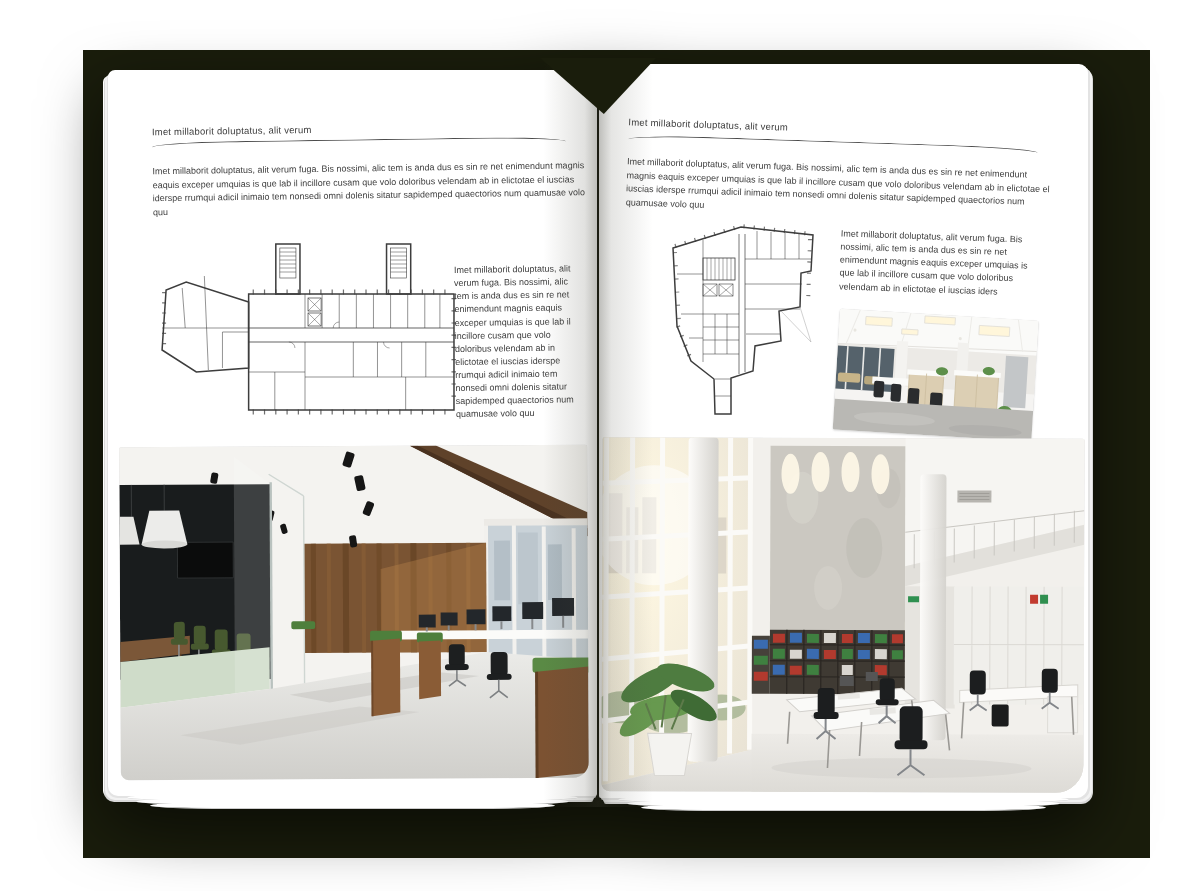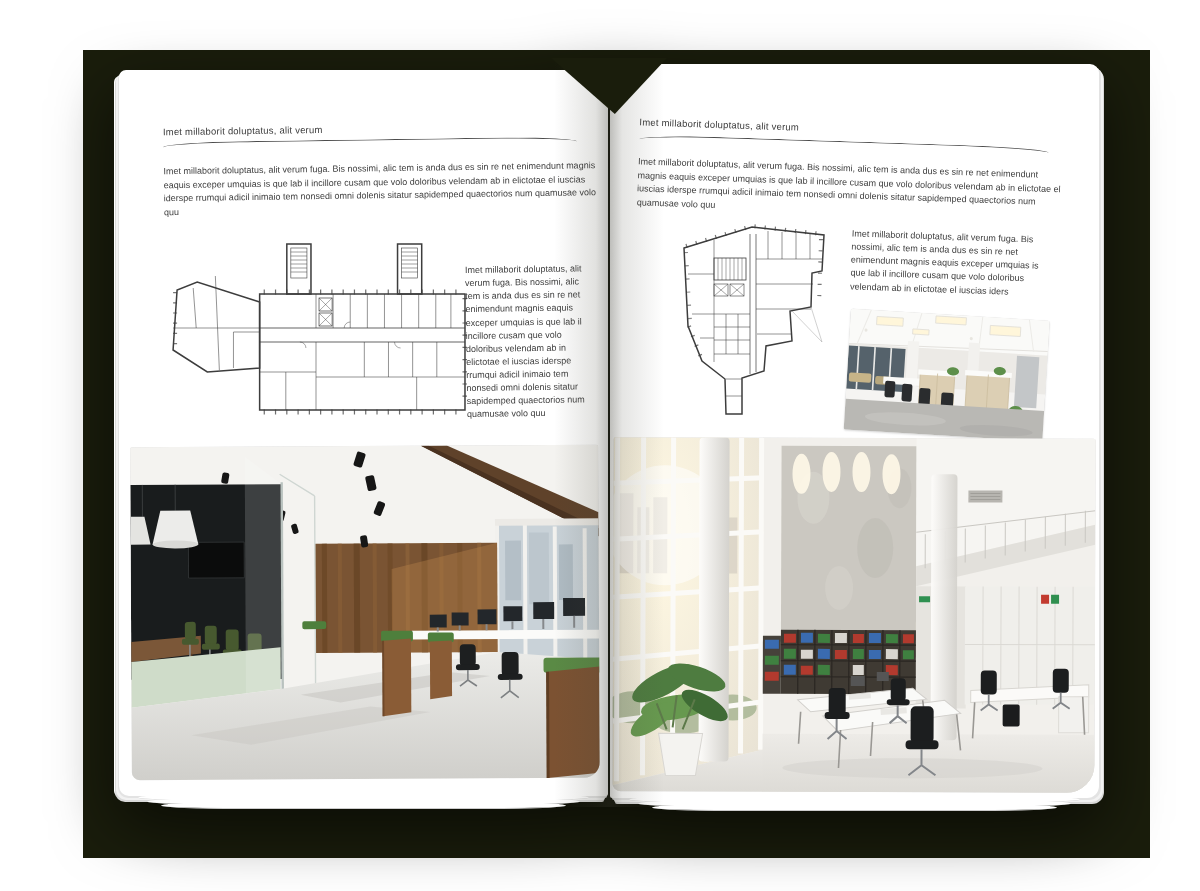--- a/index.html
+++ b/index.html
@@ -1,19 +1,19 @@
 <!DOCTYPE html>
 <html><head>
 <meta charset="utf-8">
 <style>
   html,body{margin:0;padding:0;background:#ffffff;}
   .stage{position:relative;width:1200px;height:891px;overflow:hidden;
          font-family:"Liberation Sans",sans-serif;}
   .backdrop{position:absolute;left:83px;top:50px;width:1067px;height:808px;background:#1a1d0c;}
-  .book{position:absolute;left:119px;top:62px;width:980px;height:745px;
+  .book{position:absolute;left:108px;top:62px;width:980px;height:745px;
         filter:drop-shadow(0 22px 30px rgba(0,0,0,.55));}
   .page{position:absolute;background:#ffffff;}
   .page-left{left:0;top:8px;width:489px;height:726px;border-radius:7px 0 2px 10px;
         box-shadow:-1px 2px 0 #e3e3e3,-3px 4px 0 #f2f2f2,-4px 6px 0 #d9d9d9;}
   .page-right{left:491px;top:2px;width:489px;height:734px;border-radius:0 9px 12px 2px;
         box-shadow:2px 2px 0 #e3e3e3,4px 4px 0 #f2f2f2,5px 6px 0 #d9d9d9;}
   .sheets{position:absolute;left:3%;right:3%;bottom:-11px;height:12px;pointer-events:none;}
   .sheets div{position:absolute;background:#fff;border-bottom:1.5px solid #cccccc;
         border-radius:50% / 9px;height:6px;}
   .sheets .s1{left:1%;right:1%;bottom:6px;}

